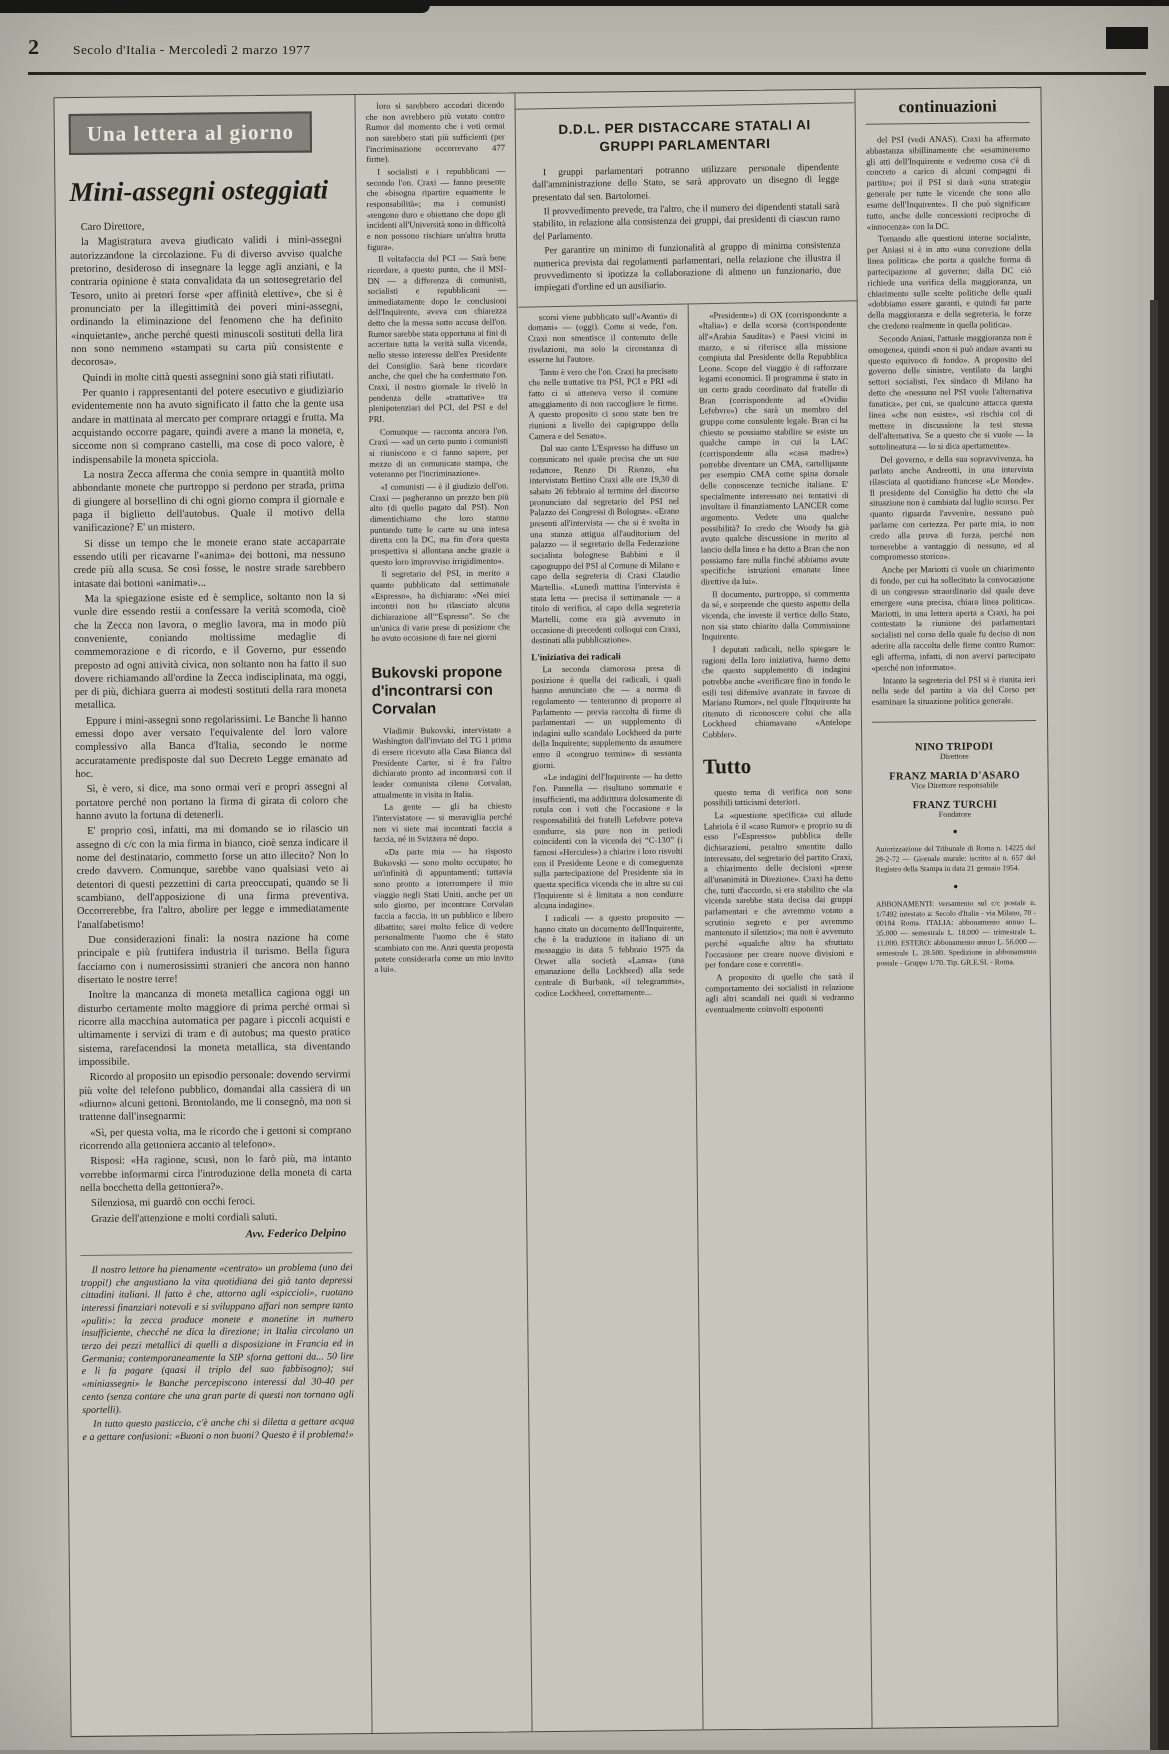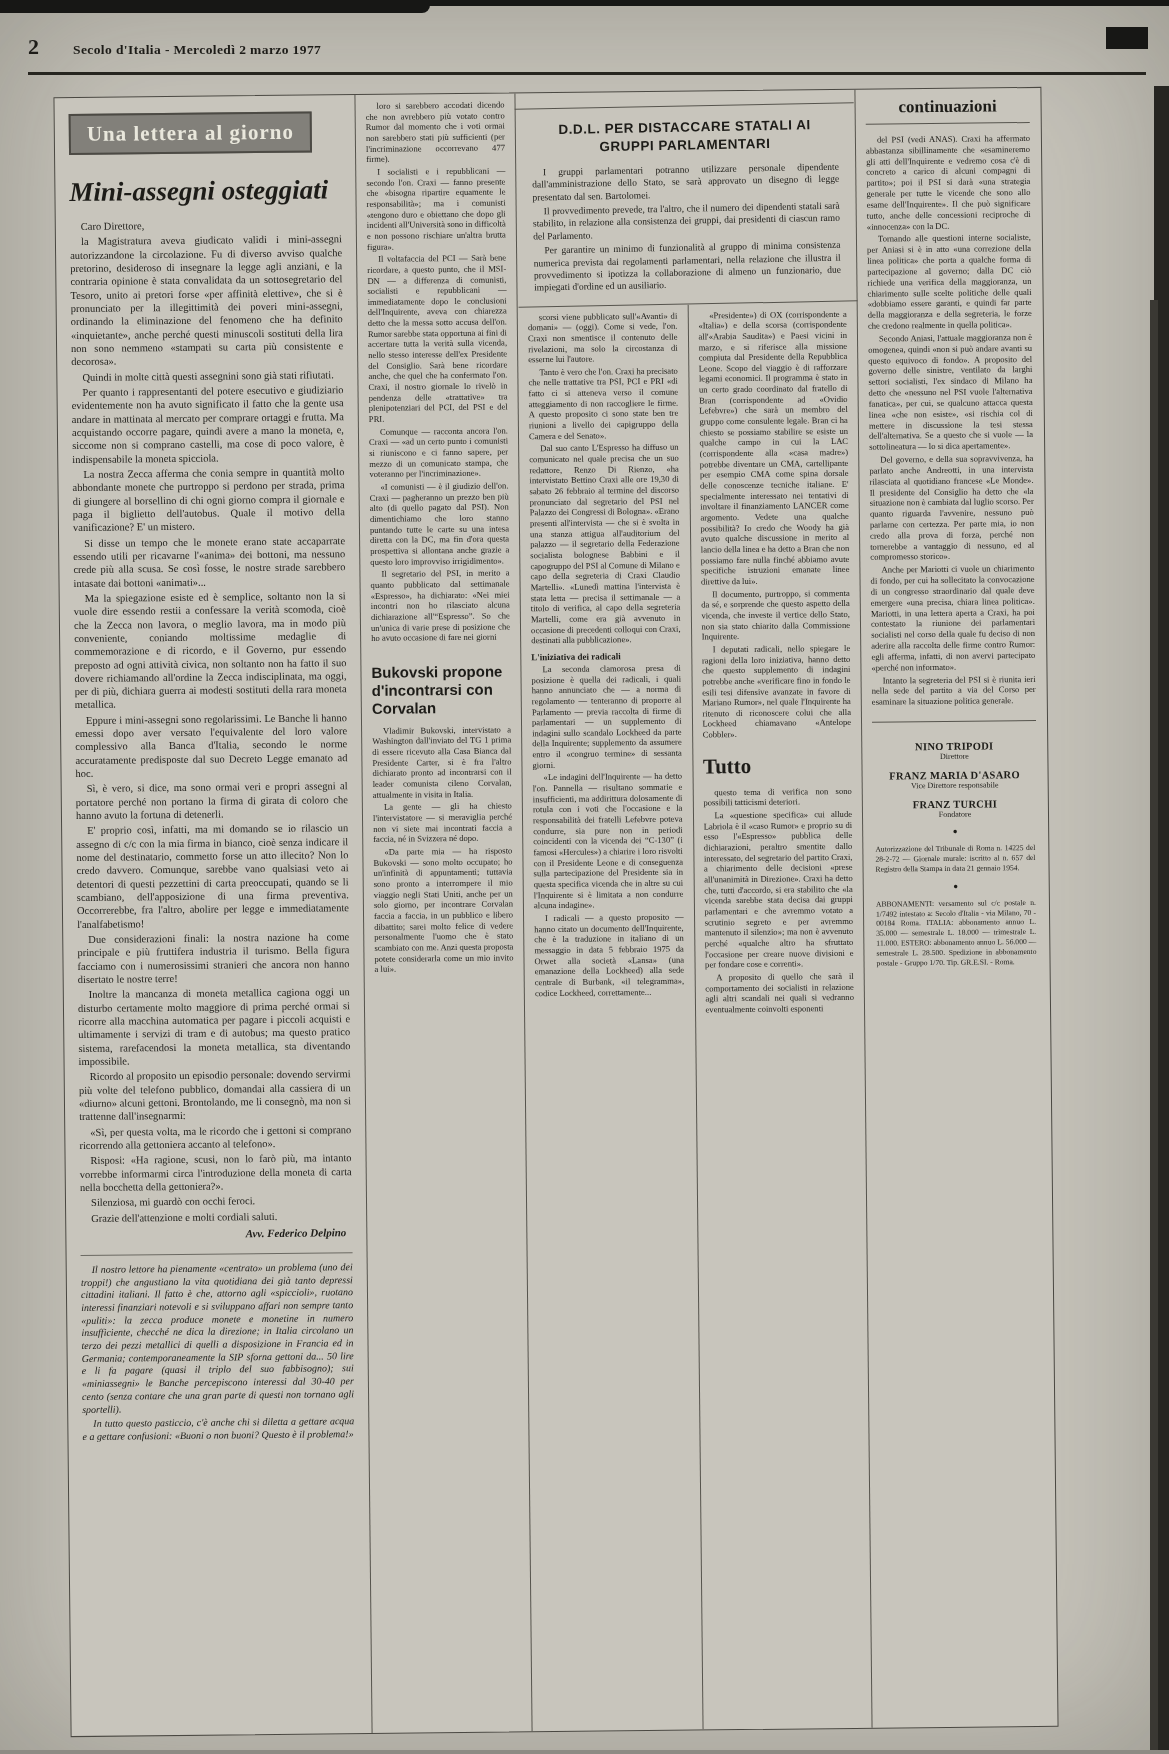--- a/index.html
+++ b/index.html
@@ -22,21 +22,21 @@
   .a-right { top: 86px; right: 0; width: 15px; height: 1668px; background: #262521; }
   .a-right2 { top: 300px; right: 11px; width: 8px; height: 1454px; background: #3a3833; }
   .a-bottom { bottom: 0; left: 0; width: 1169px; height: 4px; background: #8d8b84; }
 
   .page-header {
     position: absolute; top: 34px; left: 28px; width: 1118px;
     display: flex; align-items: baseline; gap: 34px;
     border-bottom: 3px solid #26251f; padding-bottom: 12px;
   }
   .page-num { font-size: 22px; font-weight: bold; }
-  .masthead { font-size: 13.5px; font-weight: bold; letter-spacing: .4px; }
+  .masthead { font-size: 13.5px; font-weight: normal; letter-spacing: .4px; }
 
   .content {
     position: absolute; left: 62px; top: 92px; width: 988px; height: 1640px;
     border: 1px solid #4a4842;
     display: flex;
     background: #c8c5bc;
     transform: rotate(-0.6deg);
   }
   .col { overflow: hidden; }
   .col1 { width: 300px; padding: 10px 14px; }

